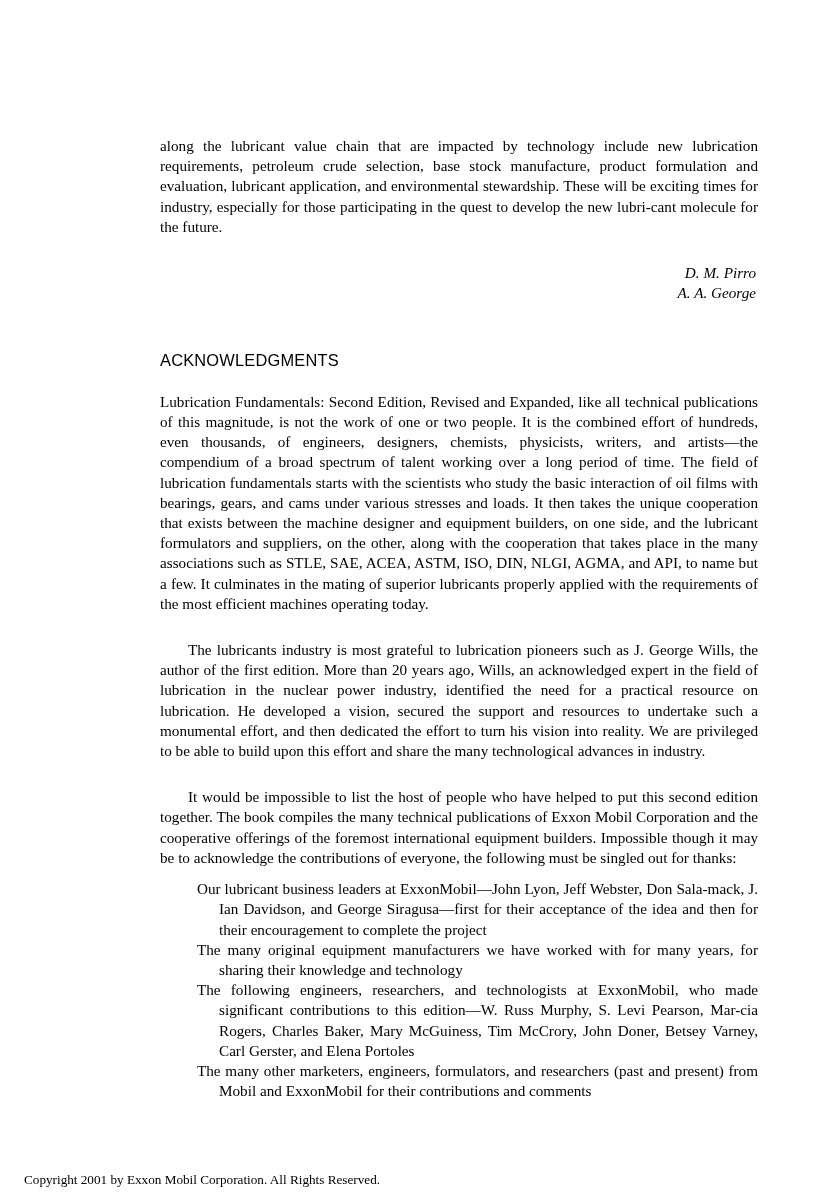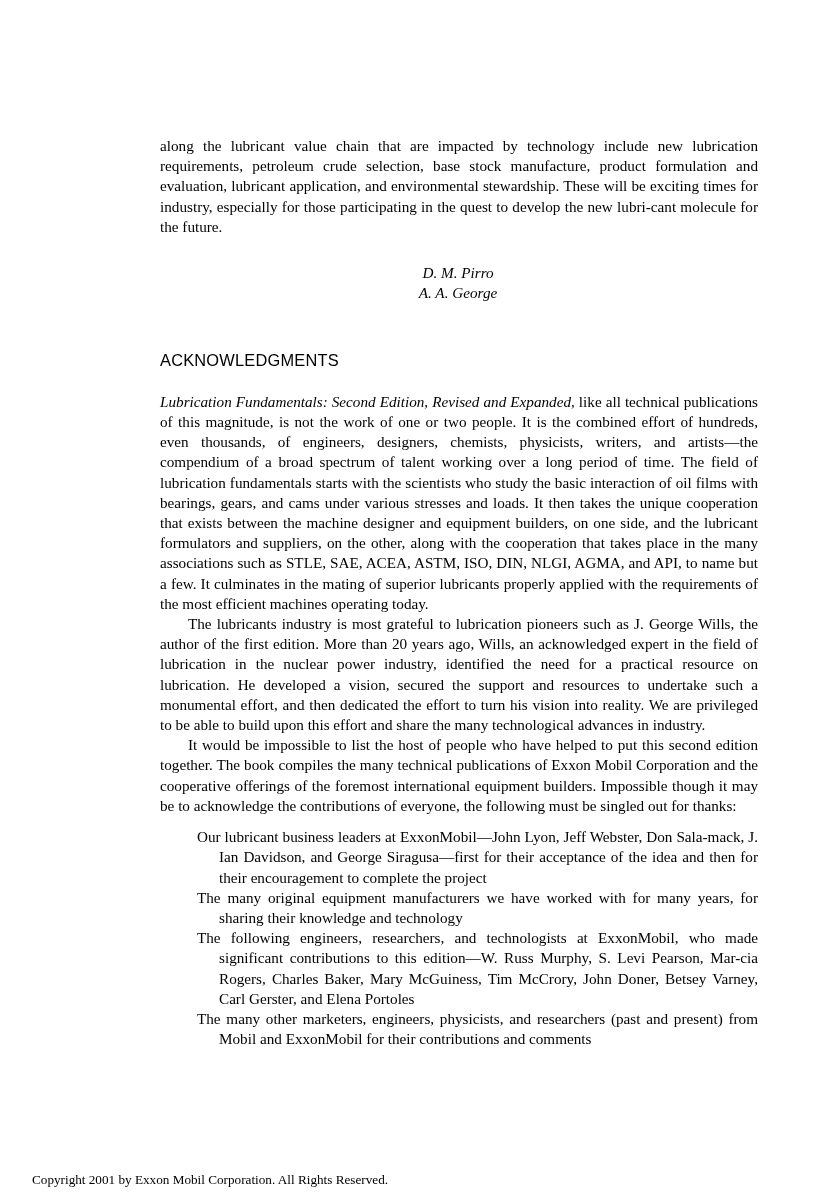--- a/index.html
+++ b/index.html
@@ -37,25 +37,26 @@
     margin: 0;
     font-size: 15.2px;
     line-height: 20.2px;
     text-align: justify;
     text-justify: inter-word;
     hyphens: manual;
   }
 
   p.body-text.indented {
     text-indent: 28px;
+    margin-top: 26px;
   }
 
   .sig-block {
     margin-top: 26px;
-    text-align: center;
+    text-align: right;
     font-style: italic;
     font-size: 15.2px;
     line-height: 20.4px;
   }
   .sig-line {
     display: block;
     padding-right: 2px;
   }
 
   h2.section-heading {
@@ -82,31 +83,30 @@
   .ack-list li {
     font-size: 15.2px;
     line-height: 20.2px;
     text-align: justify;
     text-justify: inter-word;
     padding-left: 22px;
     text-indent: -22px;
     margin: 0;
   }
 
-  .italic { font-style: italic; }
+  .italic { }
 
   .copyright {
     position: absolute;
     left: 8px;
     top: 1172px;
     font-size: 13.2px;
     line-height: 16px;
     font-family: "Liberation Serif", "DejaVu Serif", serif;
     white-space: nowrap;
-    margin-left: 8px;
   }
 </style>
 </head>
 <body>
 
 <div class="page">
 
   <div class="content">
 
     <p class="body-text">along the lubricant value chain that are impacted by technology include new lubrication requirements, petroleum crude selection, base stock manufacture, product formulation and evaluation, lubricant application, and environmental stewardship. These will be exciting times for industry, especially for those participating in the quest to develop the new lubri-cant molecule for the future.</p>
@@ -125,20 +125,20 @@
     <p class="body-text"><span class="italic">Lubrication Fundamentals: Second Edition, Revised and Expanded,</span><span> like all technical publications of this magnitude, is not the work of one or two people. It is the combined effort of hundreds, even thousands, of engineers, designers, chemists, physicists, writers, and artists—the compendium of a broad spectrum of talent working over a long period of time. The field of lubrication fundamentals starts with the scientists who study the basic interaction of oil films with bearings, gears, and cams under various stresses and loads. It then takes the unique cooperation that exists between the machine designer and equipment builders, on one side, and the lubricant formulators and suppliers, on the other, along with the cooperation that takes place in the many associations such as STLE, SAE, ACEA, ASTM, ISO, DIN, NLGI, AGMA, and API, to name but a few. It culminates in the mating of superior lubricants properly applied with the requirements of the most efficient machines operating today.</span></p>
 
     <p class="body-text indented">The lubricants industry is most grateful to lubrication pioneers such as J. George Wills, the author of the first edition. More than 20 years ago, Wills, an acknowledged expert in the field of lubrication in the nuclear power industry, identified the need for a practical resource on lubrication. He developed a vision, secured the support and resources to undertake such a monumental effort, and then dedicated the effort to turn his vision into reality. We are privileged to be able to build upon this effort and share the many technological advances in industry.</p>
 
     <p class="body-text indented">It would be impossible to list the host of people who have helped to put this second edition together. The book compiles the many technical publications of Exxon Mobil Corporation and the cooperative offerings of the foremost international equipment builders. Impossible though it may be to acknowledge the contributions of everyone, the following must be singled out for thanks:</p>
 
     <ul class="ack-list">
       <li>Our lubricant business leaders at ExxonMobil—John Lyon, Jeff Webster, Don Sala-mack, J. Ian Davidson, and George Siragusa—first for their acceptance of the idea and then for their encouragement to complete the project</li>
       <li>The many original equipment manufacturers we have worked with for many years, for sharing their knowledge and technology</li>
       <li>The following engineers, researchers, and technologists at ExxonMobil, who made significant contributions to this edition—W. Russ Murphy, S. Levi Pearson, Mar-cia Rogers, Charles Baker, Mary McGuiness, Tim McCrory, John Doner, Betsey Varney, Carl Gerster, and Elena Portoles</li>
-      <li>The many other marketers, engineers, physicists, and researchers (past and present) from Mobil and ExxonMobil for their contributions and comments</li>
+      <li>The many other marketers, engineers, formulators, and researchers (past and present) from Mobil and ExxonMobil for their contributions and comments</li>
     </ul>
 
   </div>
 
   <div class="copyright">Copyright 2001 by Exxon Mobil Corporation. All Rights Reserved.</div>
 
 </div>
 
 </body></html>

